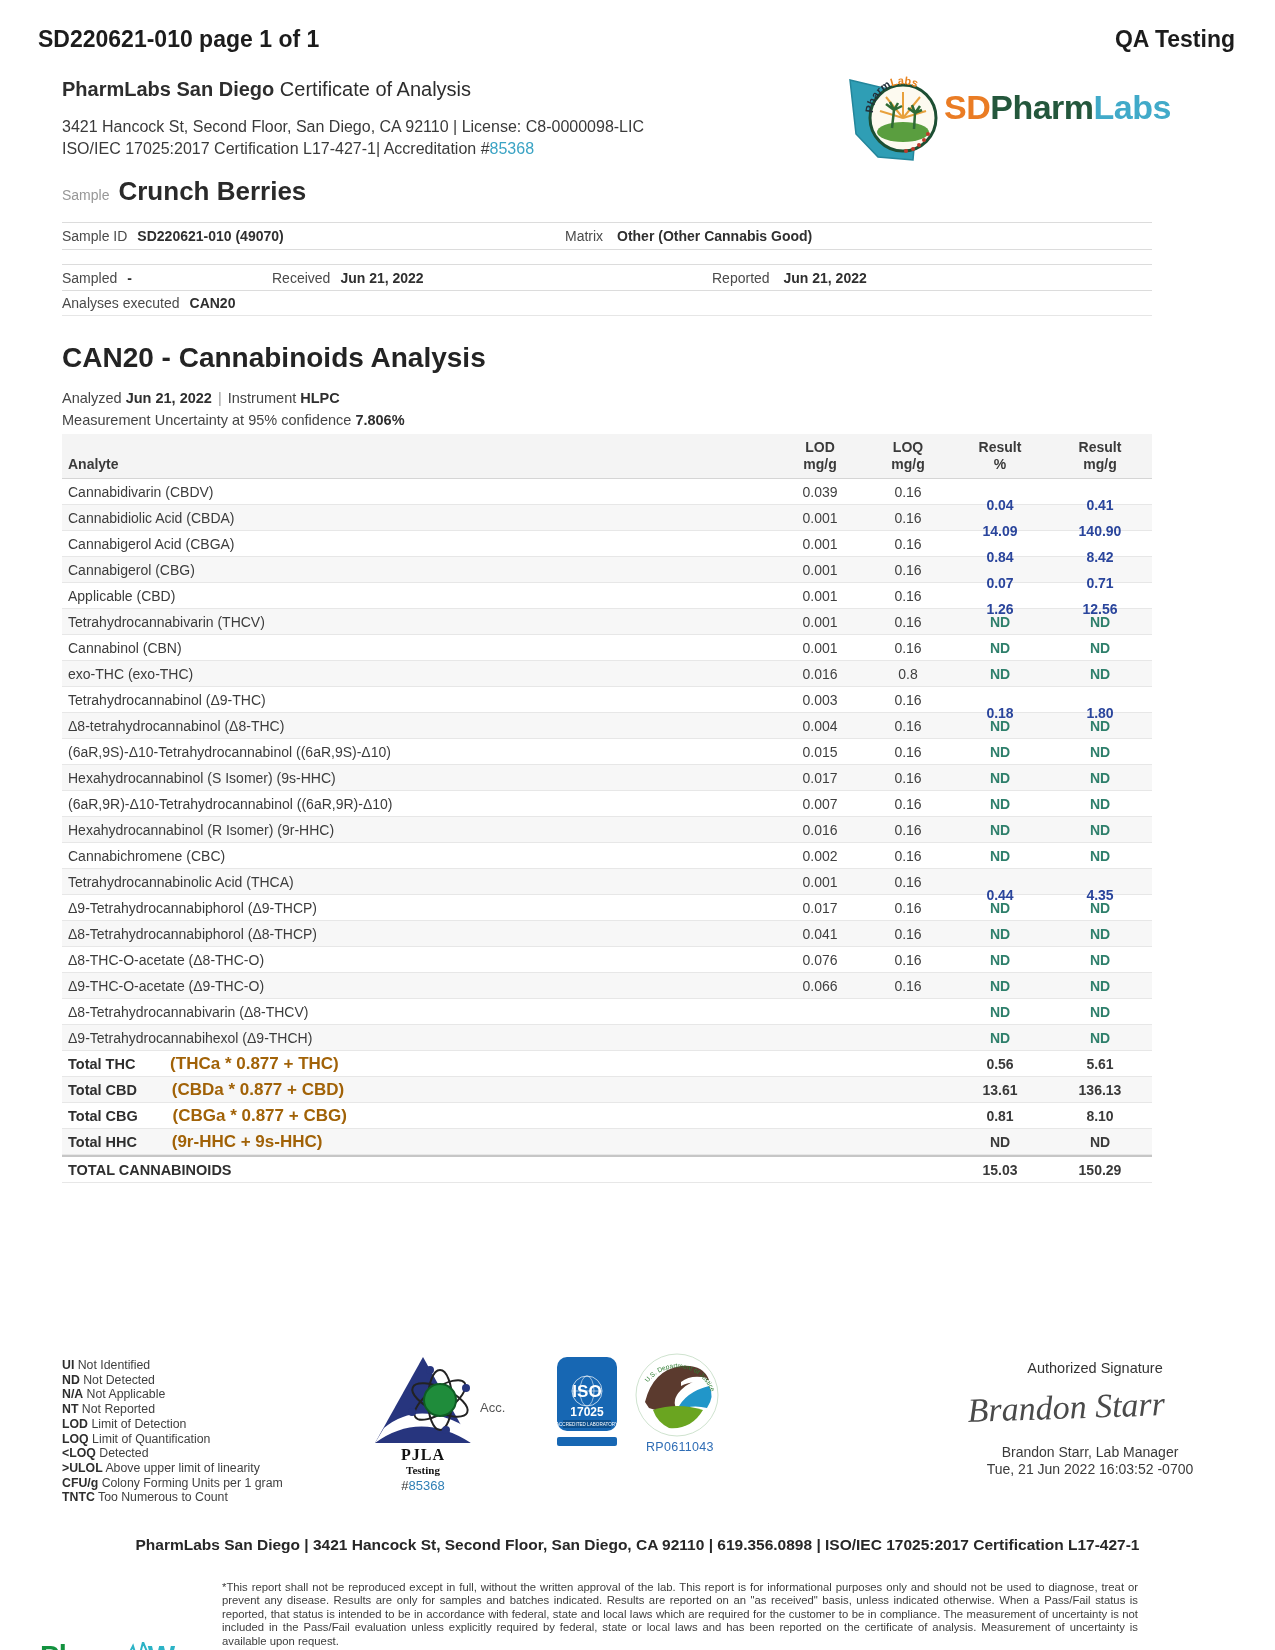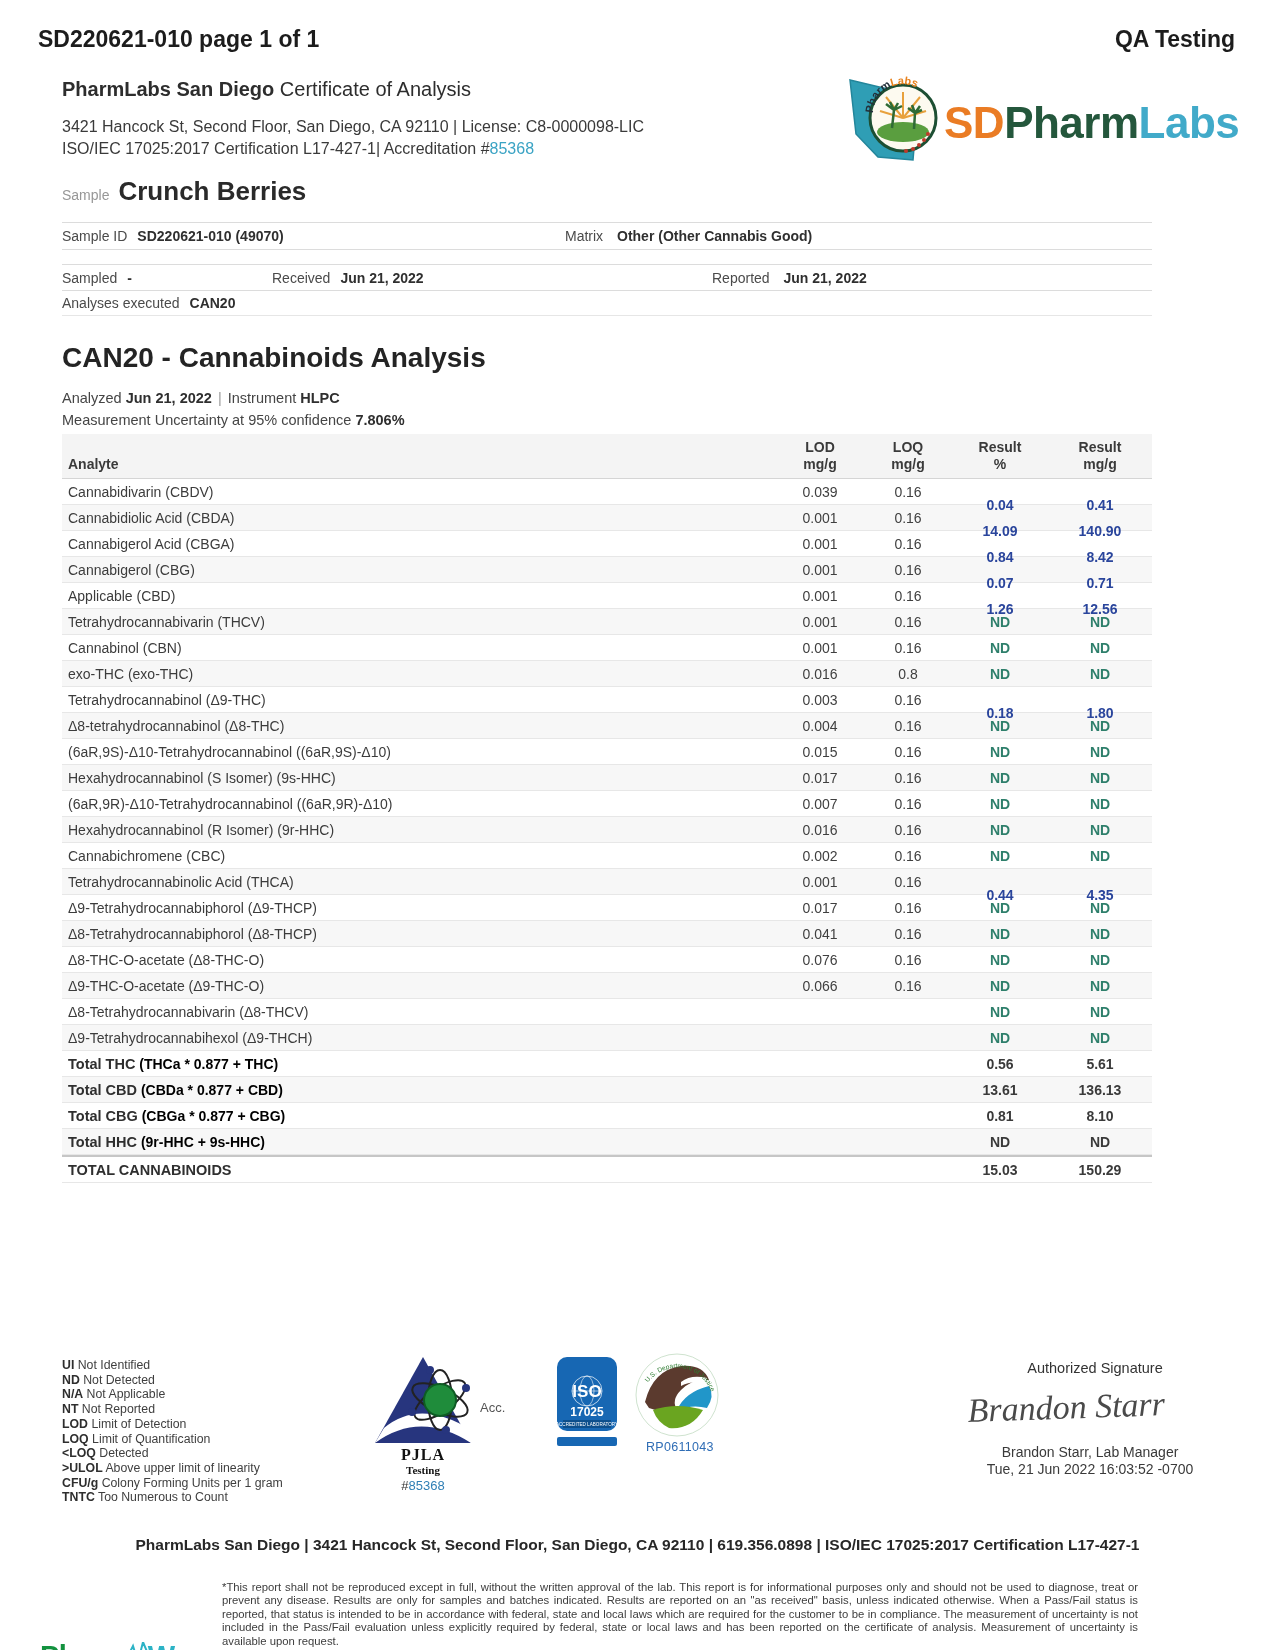--- a/index.html
+++ b/index.html
@@ -11,21 +11,21 @@
               justify-content:space-between;font-size:23px;font-weight:600;color:#1c1c1c;}
 
   
   .lab-title{position:absolute;left:62px;top:78px;font-size:20px;color:#2d2d2d;}
   .lab-title b{font-weight:700;}
   .lab-address{position:absolute;left:62px;top:116px;font-size:16px;line-height:22px;color:#3a3a3a;}
   .link-teal{color:#3aa3c4;}
 
   
   .brand{position:absolute;left:836px;top:66px;width:330px;height:110px;}
-  .brand-text{position:absolute;left:108px;top:32px;font-size:44px;font-weight:700;letter-spacing:-0.5px;white-space:nowrap;}
+  .brand-text{position:absolute;left:108px;top:22px;font-size:34px;font-weight:700;letter-spacing:-0.5px;white-space:nowrap;}
   .b-sd{color:#ea7c24;} .b-pharm{color:#24573c;} .b-labs{color:#41aac9;}
 
   
   .sample-line{position:absolute;left:62px;top:176px;display:flex;align-items:baseline;gap:9px;}
   .sample-label{font-size:14px;color:#979797;}
   .sample-name{font-size:26px;font-weight:700;color:#2a2a2a;}
 
   
   .info-row{position:absolute;left:62px;width:1090px;display:flex;align-items:center;
             font-size:14px;color:#4a4a4a;border-top:1px solid #dcdcdc;border-bottom:1px solid #dcdcdc;}
@@ -51,21 +51,21 @@
   .hcol{text-align:center;line-height:17px;}
   .c-lod{width:88px;} .c-loq{width:88px;} .c-pct{width:96px;} .c-mgg{width:104px;}
   .trow{display:flex;height:25px;align-items:center;font-size:14px;border-bottom:1px solid #e7e7e7;}
   .trow.shade{background:#f7f7f7;}
   .c-analyte{flex:1;padding-left:6px;color:#3c3c3c;white-space:nowrap;}
   .c-num{text-align:center;color:#3f3f3f;}
   .val-num{color:#2a459c;font-weight:600;margin-top:27px;}
   .val-nd{color:#2e7f6b;font-weight:600;}
   .val-dark{color:#3a3a3a;font-weight:600;}
   .trow.total .a-name,.trow.grand .a-name{font-weight:700;color:#2f2f2f;font-size:14.5px;}
-  .a-sub{font-size:14px;font-weight:600;color:#000000;}
+  .a-sub{font-size:17px;font-weight:600;color:#a16207;margin-left:30px;}
   .trow.grand{border-top:2px solid #c6c6c6;}
 
   
   .legend{position:absolute;left:62px;top:1358px;width:232px;font-size:12.3px;line-height:14.7px;color:#3f3f3f;}
   .legend b{color:#2e2e2e;}
 
   
   .pjla{position:absolute;left:360px;top:1350px;width:150px;}
   .pjla-caption{position:absolute;left:368px;top:1446px;width:110px;text-align:center;
                 font-family:"Liberation Serif",serif;font-weight:700;color:#111;}

